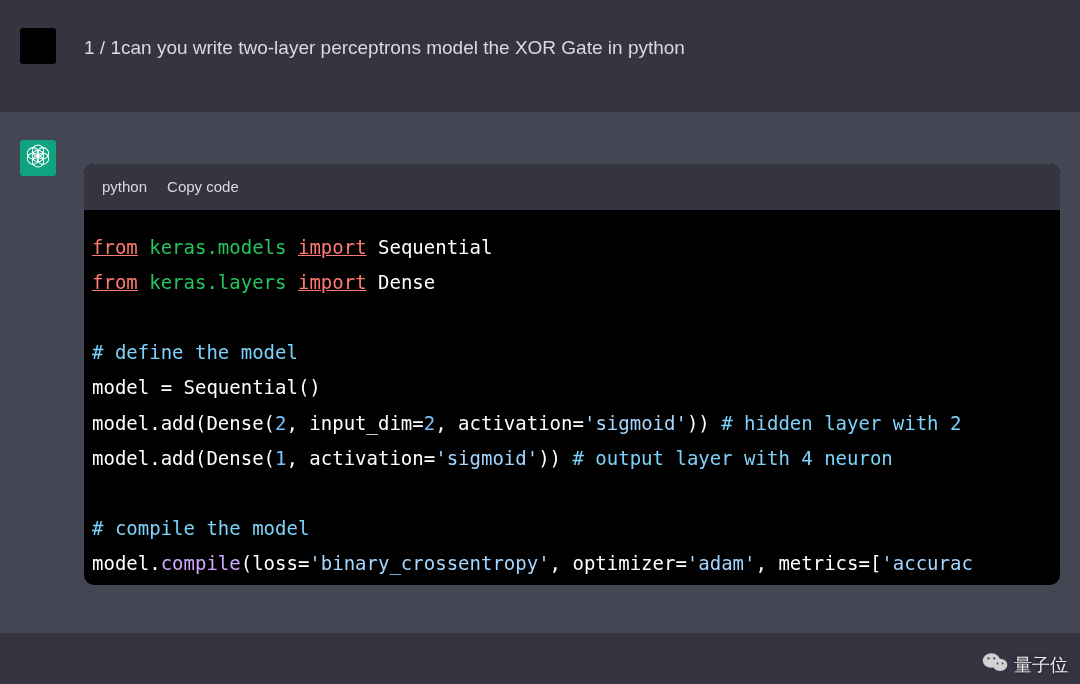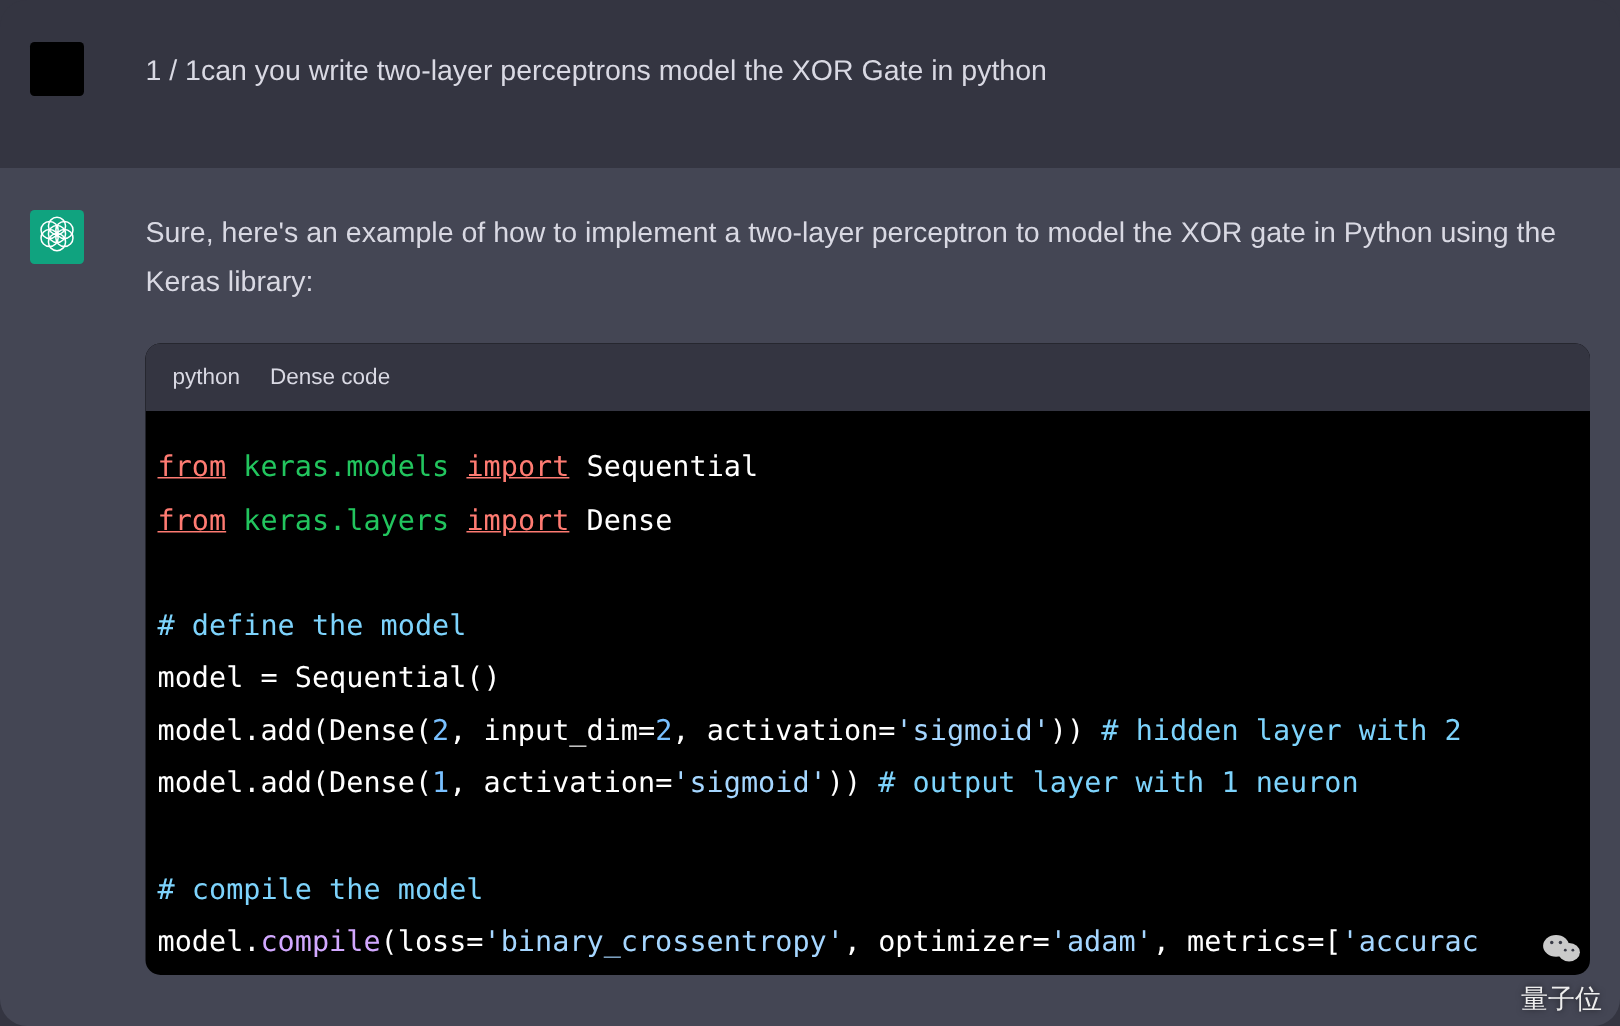--- a/index.html
+++ b/index.html
@@ -2,21 +2,21 @@
 <html><head>
 <meta charset="utf-8">
 <style>
   * { margin: 0; padding: 0; box-sizing: border-box; }
   html, body { width: 1080px; height: 684px; overflow: hidden; }
   body {
     font-family: -apple-system, BlinkMacSystemFont, "Segoe UI", Helvetica, Arial, sans-serif;
     background: #343541;
     color: #ececf1;
   }
-  .message { display: flex; padding: 28px 20px 48px 20px; gap: 41px; }
+  .message { display: flex; padding: 28px 20px 48px 20px; gap: 28px; }
   .message.user { background: #343541; }
   .message.assistant { background: #444654; }
   .avatar {
     width: 36px; height: 36px; flex: 0 0 36px;
     display: flex; align-items: center; justify-content: center;
     border-radius: 3px;
   }
   .avatar.user-av { background: #000; }
   .avatar.ai-av { background: #10a37f; color: #fff; }
   .avatar.ai-av svg { width: 26px; height: 26px; }
@@ -40,21 +40,20 @@
   .cmt { color: #7dd3fc; }
   .num { color: #79c0ff; }
   .str { color: #a5d6ff; margin-top: 20px; }
   .fn  { color: #d2a8ff; }
 
   .watermark {
     position: fixed; right: 12px; bottom: 6px;
     display: flex; align-items: center; gap: 6px;
     color: #eee; font-size: 18px;
     text-shadow: 0 0 4px rgba(0,0,0,.6);
-    flex-direction: column;
   }
   .watermark svg { width: 26px; height: 22px; opacity: .85; }
   body { border-radius: 18px; }
 </style>
 </head>
 <body>
 
 <div class="message user">
   <div class="avatar user-av"></div>
   <div class="content user-c">
@@ -70,34 +69,33 @@
         <circle cx="20.5" cy="12" r="9"></circle>
         <circle cx="20.5" cy="29" r="9"></circle>
         <circle cx="12.7" cy="16.3" r="9"></circle>
         <circle cx="28.3" cy="16.3" r="9"></circle>
         <circle cx="12.7" cy="24.7" r="9"></circle>
         <circle cx="28.3" cy="24.7" r="9"></circle>
       </svg>
     </span>
   </div>
   <div class="content">
-    <p>Sure, here's an example of how to implement a two-layer perceptron to model the XOR gate in Python using the Keras library:</p>
 
     <div class="code-block">
       <div class="code-header">
         <span>python</span>
-        <span style="cursor:pointer">Dense code</span>
+        <span style="cursor:pointer">Copy code</span>
       </div>
 <pre><span class="kw1">from</span> <span class="mod">keras.models</span> <span class="kw1">import</span> <span>Sequential</span>
 <span class="kw1">from</span> <span class="mod">keras.layers</span> <span class="kw1">import</span> <span>Dense</span>
 
 <span class="cmt"># define the model</span>
 <span>model = Sequential()</span>
 <span>model.add(Dense(</span><span class="num">2</span><span>, input_dim=</span><span class="num">2</span><span>, activation=</span><span class="str">'sigmoid'</span><span>))</span><span class="cmt"> # hidden layer with 2 </span>
-<span>model.add(Dense(</span><span class="num">1</span><span>, activation=</span><span class="str">'sigmoid'</span><span>))</span><span class="cmt"> # output layer with 1 neuron</span>
+<span>model.add(Dense(</span><span class="num">1</span><span>, activation=</span><span class="str">'sigmoid'</span><span>))</span><span class="cmt"> # output layer with 4 neuron</span>
 
 <span class="cmt"># compile the model</span>
 <span>model.</span><span class="fn">compile</span><span>(loss=</span><span class="str">'binary_crossentropy'</span><span>, optimizer=</span><span class="str">'adam'</span><span>, metrics=[</span><span class="str">'accurac</span></pre>
     </div>
   </div>
 </div>
 
 <div class="watermark">
   <span>
     <svg viewBox="0 0 36 30" fill="#eee">

